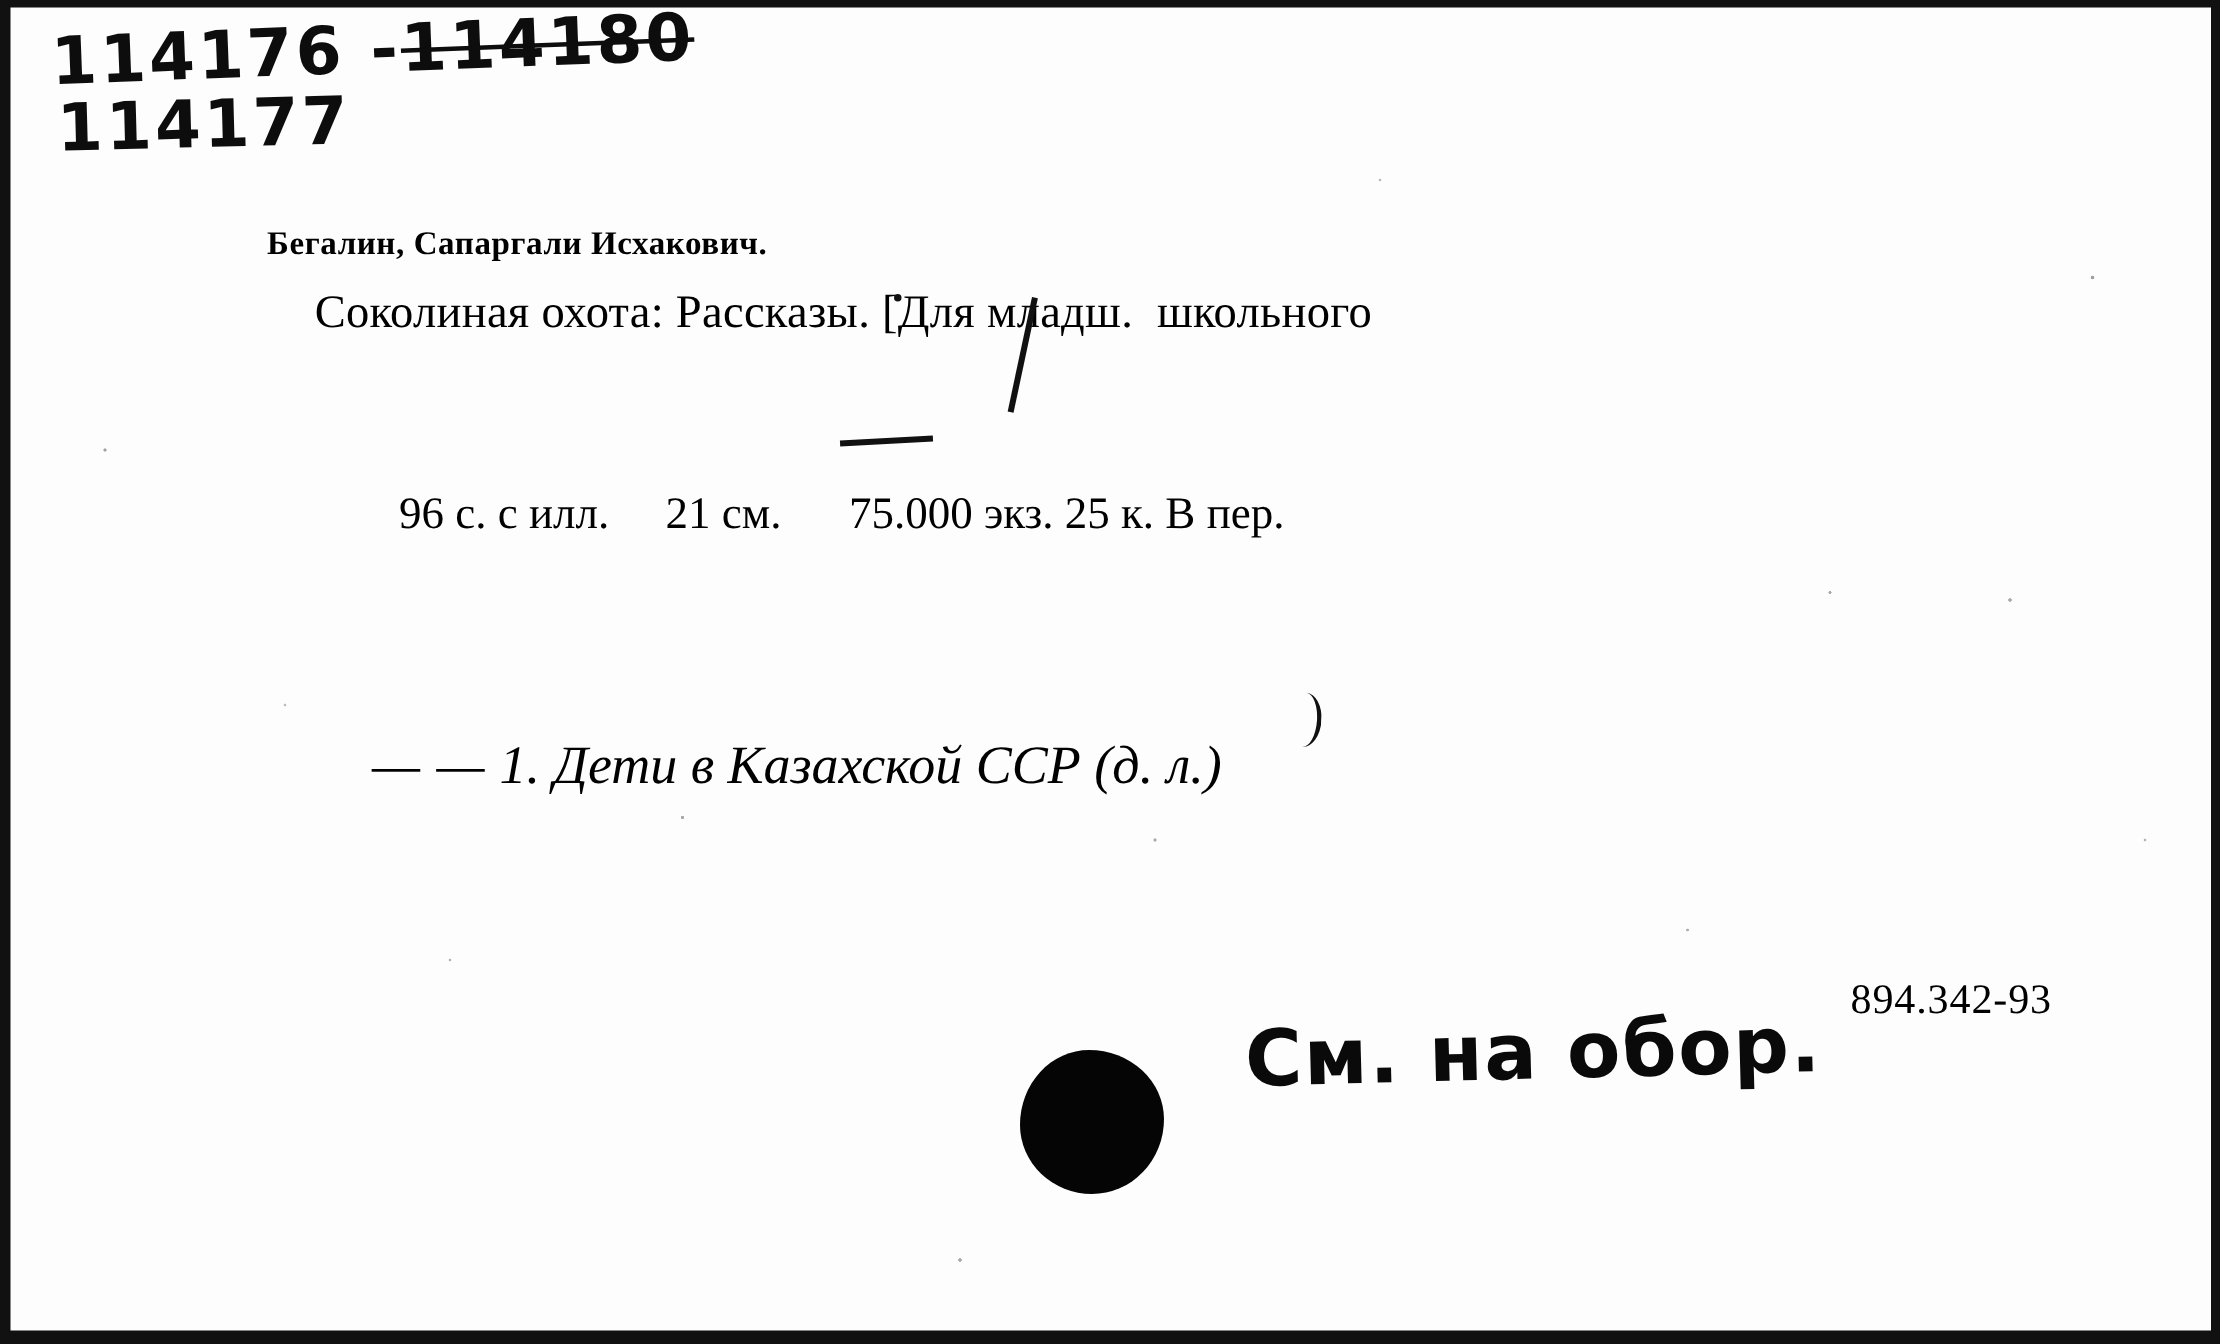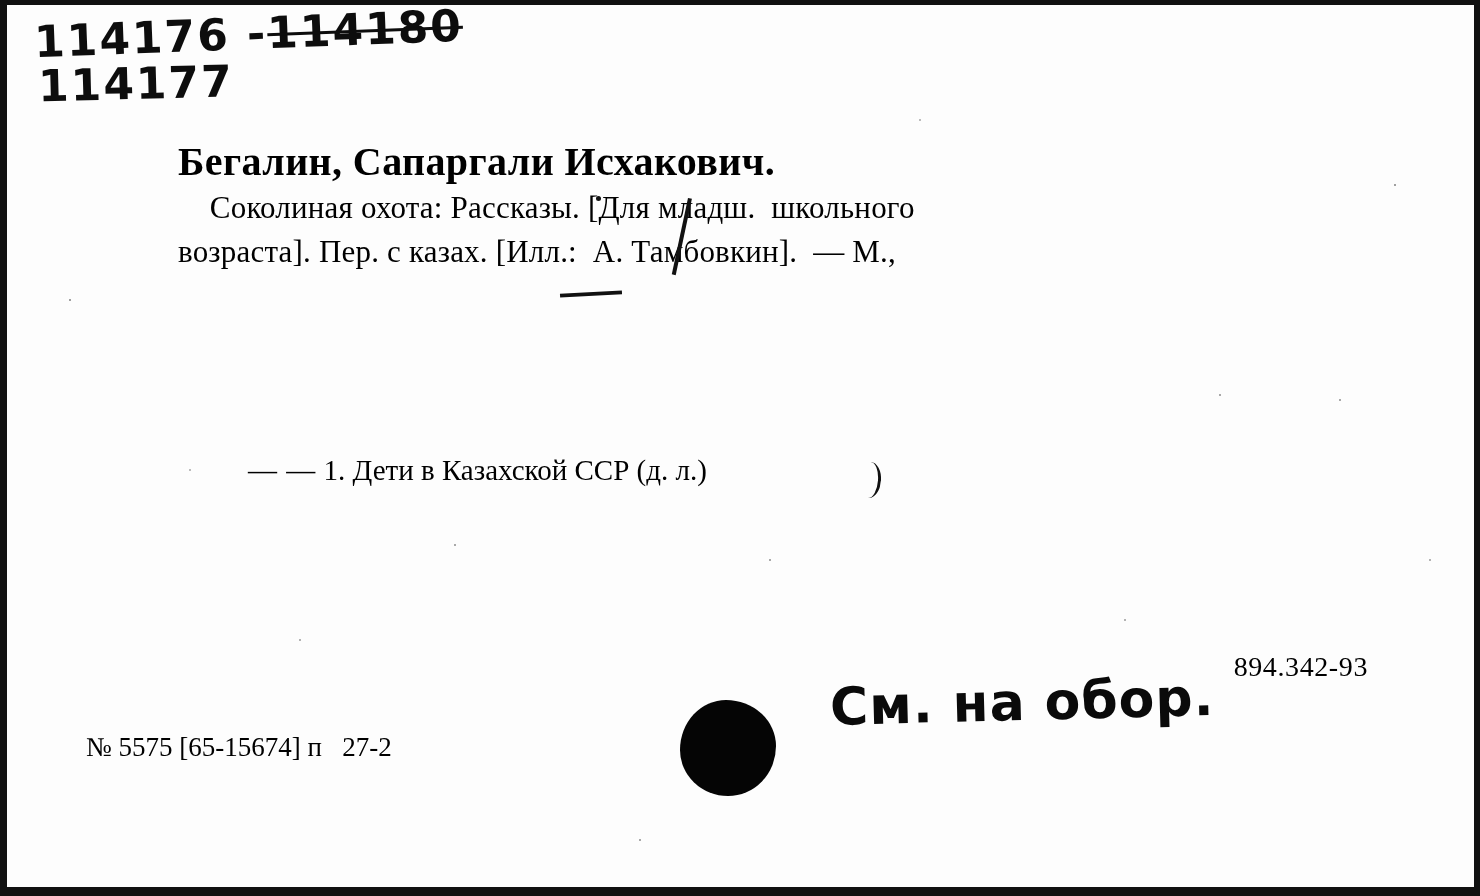--- a/index.html
+++ b/index.html
@@ -79,44 +79,45 @@
   #record {
     position: absolute;
     left: 178px;
     top: 140px;
     width: 1210px;
     font-size: 31px;
     line-height: 44px;
   }
   #author {
     font-weight: 700;
-    font-size: 40px;
+    font-size: 22px;
     letter-spacing: 0.4px;
     margin-bottom: 2px;
   }
   .body-line {
     white-space: pre;
     letter-spacing: 0.2px;
   }
 
   #physical {
     position: absolute;
     left: 236px;
     top: 326px;
     font-size: 30px;
     white-space: pre;
   }
 
   
   #tracing {
     position: absolute;
     left: 248px;
-    top: 454px;
-    font-size: 29px;
-    white-space: pre;
+    top: 489px;
+    font-size: 36px;
+    white-space: pre;
+    font-style: italic;
   }
   #tracing .dashes { letter-spacing: 1px; }
 
   
   .pen-slash {
     position: absolute;
     background: #111;
     transform-origin: top left;
     pointer-events: none;
   }
@@ -206,35 +207,34 @@
   <div class="edge edge-bottom"></div>
 
   <div class="handwriting" id="hw-line1">
     <span>114176 -</span><span class="strike">114180</span>
   </div>
   <div class="handwriting" id="hw-line2">114177</div>
 
   <div id="record">
     <div id="author">Бегалин, Сапаргали Исхакович.</div>
     <div class="body-line">    Соколиная охота: Рассказы. [Для младш.  школьного</div>
-    <div class="body-line">возраста]. Пер. с казах. [Илл.:  А. Тамбовкин].  — М.,</div>
   </div>
 
+  <div id="physical">    96 с. с илл.     21 см.      75.000 экз. 25 к. В пер.</div>
 
   <div class="pen-slash" id="slash1"></div>
   <div id="pen-dash-1"></div>
   <div id="pen-colon-dots"></div>
 
   <div id="tracing"><span class="dashes">— —</span><span> 1. Дети в Казахской ССР (д. л.)</span></div>
   <div id="pen-paren"></div>
 
   <div id="classification">894.342-93</div>
 
   <div id="registration">
-    <div>№ 5575 [65-15674] п   27-2</div>
     
   </div>
 
   <div id="ink-blot"></div>
 
   <div id="hw-bottom">См. на обор.</div>
 
 </div>
 
 </body></html>

